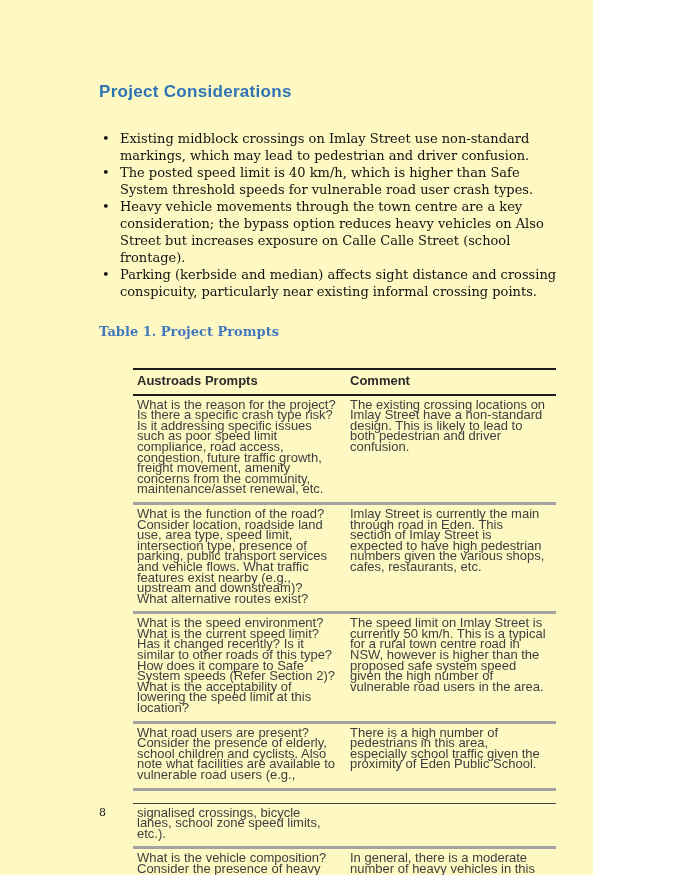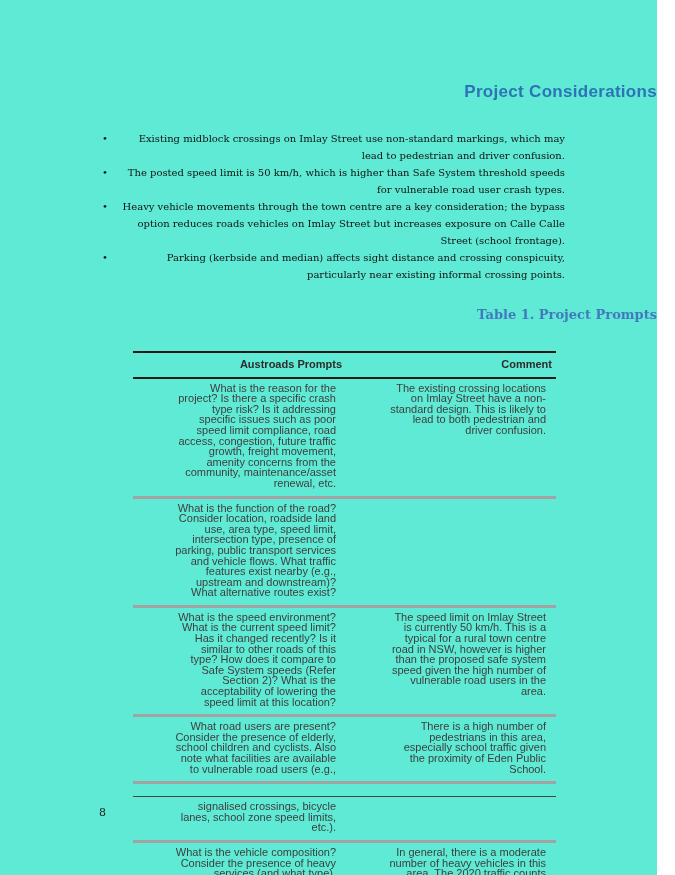--- a/index.html
+++ b/index.html
@@ -1,38 +1,37 @@
 <!DOCTYPE html>
 <html><head>
 <meta charset="utf-8">
 <style>
   html, body { margin: 0; padding: 0; background: #ffffff; }
   .page {
     position: relative;
-    width: 657px;
+    width: 593px;
     height: 875px;
-    background: #5eead4;
+    background: #fef9c3;
     overflow: hidden;
     font-family: "DejaVu Serif", serif;
-    text-align: right;
   }
   .heading {
     margin: 82px 0 0 99px;
     font-family: "Liberation Sans", sans-serif;
     font-size: 17px;
     font-weight: bold;
     letter-spacing: 0.3px;
     color: #2e74b5;
   }
   ul.considerations {
     list-style: none;
     margin: 28px 0 0 99px;
     padding: 0;
     width: 466px;
-    font-size: 10px;
+    font-size: 13px;
     line-height: 17px;
     color: #121212;
   }
   ul.considerations li {
     position: relative;
     padding-left: 21px;
   }
   ul.considerations li::before {
     content: "\2022";
     position: absolute;
@@ -55,23 +54,22 @@
   .t-row {
     display: grid;
     grid-template-columns: 213px 210px;
     border-bottom: 3px solid #a3a3a3;
   }
   .t-row.t-head { border-bottom: 2px solid #1a1a1a; }
   .t-row.gap-before { margin-top: 12px; border-top: 1px solid #454545; }
   .t-row.last { border-bottom: 2px solid #2b2b2b; }
   .t-cell {
     padding: 4px 10px 7px 4px;
-    font-size: 11px;
+    font-size: 13px;
     line-height: 10.6px;
-    margin-left: 36px;
   }
   .t-head .t-cell {
     font-weight: bold;
     color: #2c2c2c;
     padding: 6px 4px 7px 4px;
   }
   ul.mini {
     list-style: disc outside;
     margin: 5px 0 2px 10px;
     padding-left: 12px;
@@ -87,41 +85,44 @@
 </style>
 </head>
 <body>
 
 <div class="page">
 
   <h1 class="heading">Project Considerations</h1>
 
   <ul class="considerations" id="bullets">
       <li>Existing midblock crossings on Imlay Street use non-standard markings, which may lead to pedestrian and driver confusion.</li>
-      <li>The posted speed limit is 50 km/h, which is higher than Safe System threshold speeds for vulnerable road user crash types.</li>
-      <li>Heavy vehicle movements through the town centre are a key consideration; the bypass option reduces roads vehicles on Imlay Street but increases exposure on Calle Calle Street (school frontage).</li>
+      <li>The posted speed limit is 40 km/h, which is higher than Safe System threshold speeds for vulnerable road user crash types.</li>
+      <li>Heavy vehicle movements through the town centre are a key consideration; the bypass option reduces heavy vehicles on Also Street but increases exposure on Calle Calle Street (school frontage).</li>
       <li>Parking (kerbside and median) affects sight distance and crossing conspicuity, particularly near existing informal crossing points.</li>
     </ul>
 
   <div class="caption">Table 1. Project Prompts</div>
 
   <div class="prompts-table">
     <div class="t-row t-head">
       <div class="t-cell">Austroads Prompts</div>
       <div class="t-cell">Comment</div>
     </div>
     <div id="table-body">
         <div class="t-row">
           <div class="t-cell">What is the reason for the project? Is there a specific crash type risk? Is it addressing specific issues such as poor speed limit compliance, road access, congestion, future traffic growth, freight movement, amenity concerns from the community, maintenance/asset renewal, etc.</div>
           <div class="t-cell">
             <div>The existing crossing locations on Imlay Street have a non-standard design. This is likely to lead to both pedestrian and driver confusion.</div>
           </div>
         </div>
         <div class="t-row">
           <div class="t-cell">What is the function of the road? Consider location, roadside land use, area type, speed limit, intersection type, presence of parking, public transport services and vehicle flows. What traffic features exist nearby (e.g., upstream and downstream)? What alternative routes exist?</div>
+          <div class="t-cell">
+            <div>Imlay Street is currently the main through road in Eden. This section of Imlay Street is expected to have high pedestrian numbers given the various shops, cafes, restaurants, etc.</div>
+          </div>
         </div>
         <div class="t-row">
           <div class="t-cell">What is the speed environment? What is the current speed limit? Has it changed recently? Is it similar to other roads of this type? How does it compare to Safe System speeds (Refer Section 2)? What is the acceptability of lowering the speed limit at this location?</div>
           <div class="t-cell">
             <div>The speed limit on Imlay Street is currently 50 km/h. This is a typical for a rural town centre road in NSW, however is higher than the proposed safe system speed given the high number of vulnerable road users in the area.</div>
           </div>
         </div>
         <div class="t-row">
           <div class="t-cell">What road users are present? Consider the presence of elderly, school children and cyclists. Also note what facilities are available to vulnerable road users (e.g.,</div>
           <div class="t-cell">

